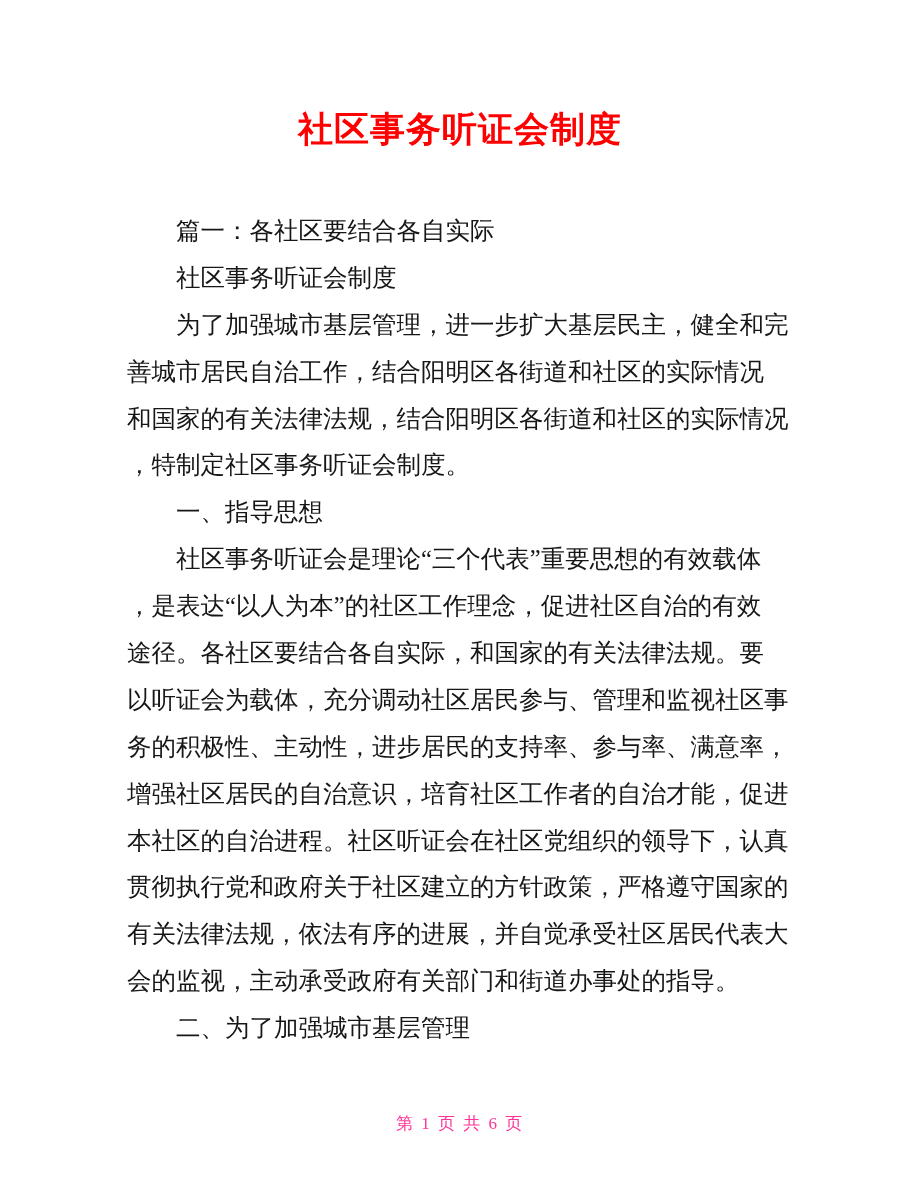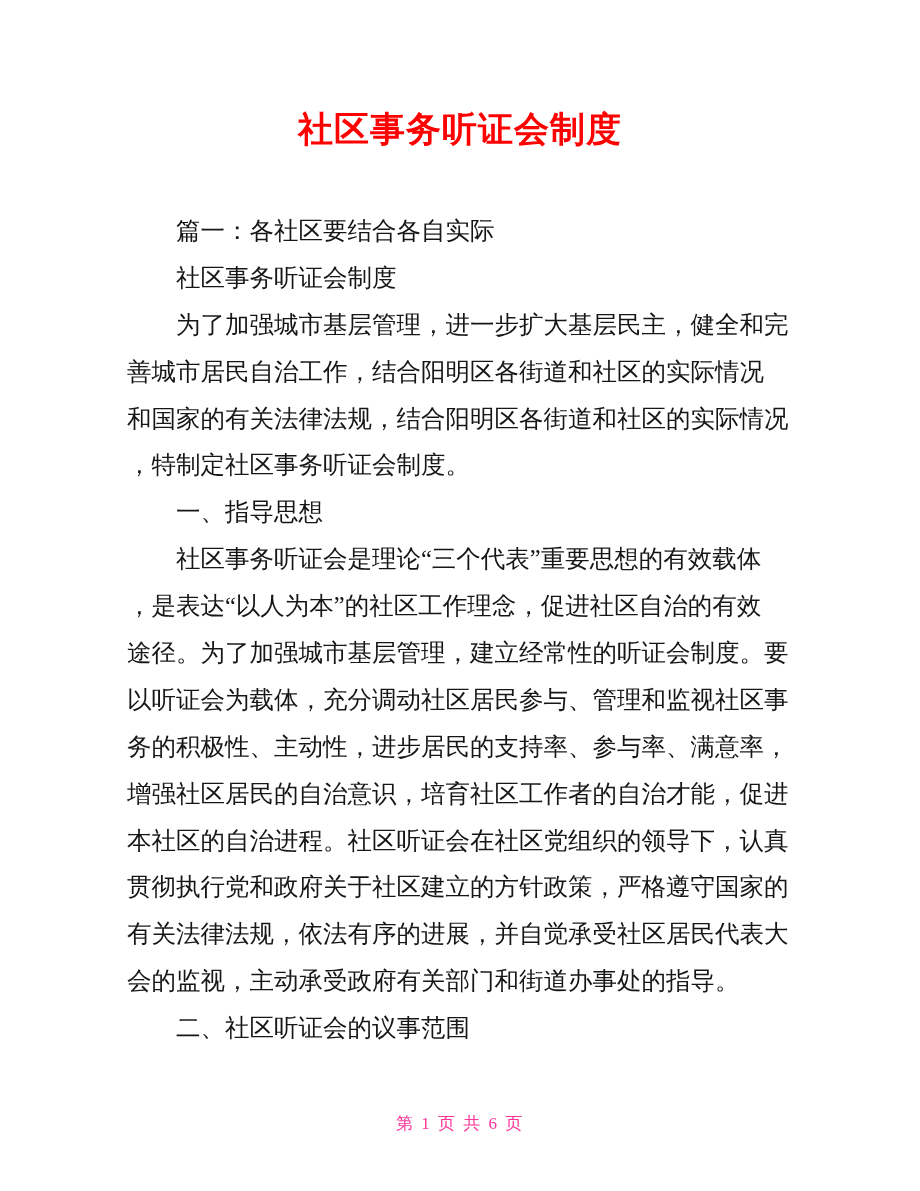--- a/index.html
+++ b/index.html
@@ -85,31 +85,31 @@
       <div class="line">，特制定社区事务听证会制度。</div>
     </div>
 
     <div class="para">
       <div class="line first">一、指导思想</div>
     </div>
 
     <div class="para">
       <div class="line first">社区事务听证会是理论“三个代表”重要思想的有效载体</div>
       <div class="line">，是表达“以人为本”的社区工作理念，促进社区自治的有效</div>
-      <div class="line">途径。为了加强城市基层管理，建立经常性的听证会制度。要</div>
+      <div class="line">途径。各社区要结合各自实际，和国家的有关法律法规。要</div>
       <div class="line">以听证会为载体，充分调动社区居民参与、管理和监视社区事</div>
       <div class="line">务的积极性、主动性，进步居民的支持率、参与率、满意率，</div>
       <div class="line">增强社区居民的自治意识，培育社区工作者的自治才能，促进</div>
       <div class="line">本社区的自治进程。社区听证会在社区党组织的领导下，认真</div>
       <div class="line">贯彻执行党和政府关于社区建立的方针政策，严格遵守国家的</div>
       <div class="line">有关法律法规，依法有序的进展，并自觉承受社区居民代表大</div>
       <div class="line">会的监视，主动承受政府有关部门和街道办事处的指导。</div>
     </div>
 
     <div class="para">
-      <div class="line first">二、社区听证会的议事范围</div>
+      <div class="line first">二、为了加强城市基层管理</div>
     </div>
 
   </div>
 
   <div class="footer">第 1 页 共 6 页</div>
 
 </div>
 
 </body></html>

